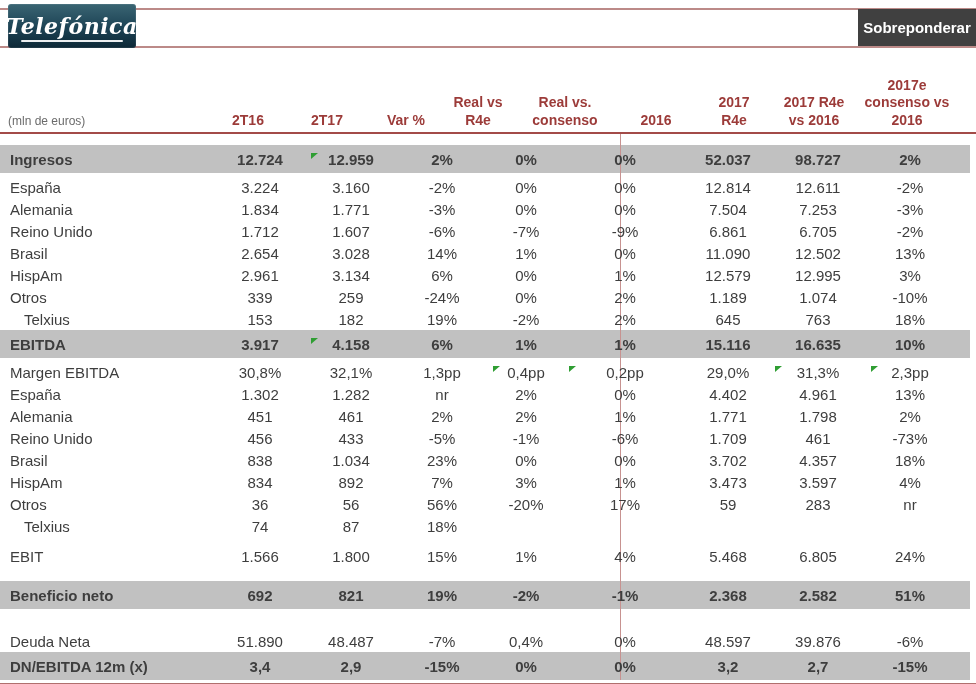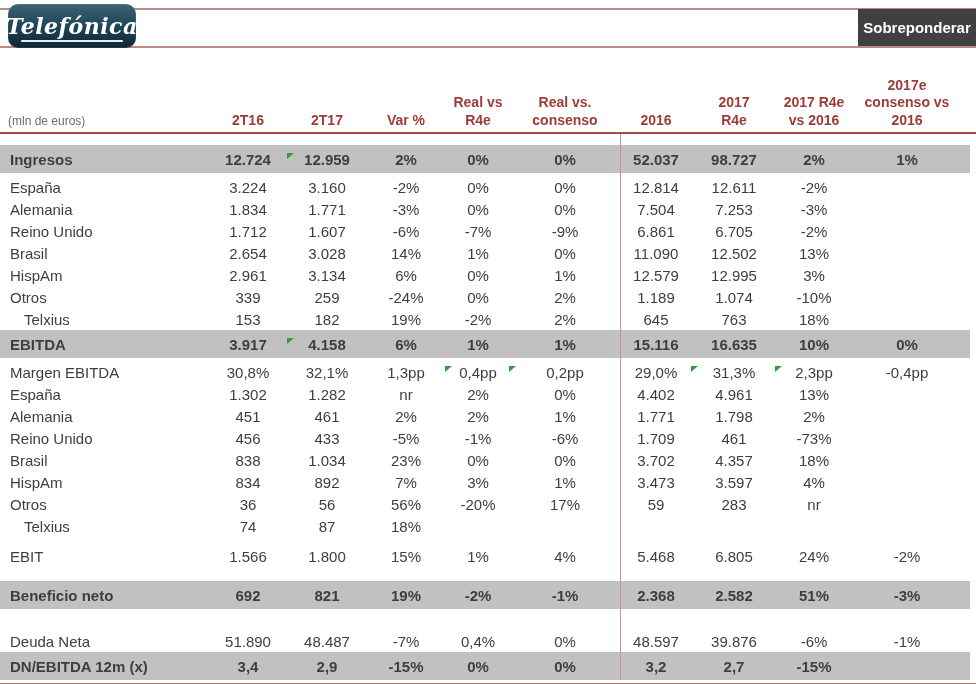--- a/index.html
+++ b/index.html
@@ -9,21 +9,21 @@
     -webkit-font-smoothing:antialiased;
   }
   
   .topbar{position:relative;height:48px;}
   .rule{position:absolute;left:0;right:0;height:2px;background:#bc8a88;}
   .rule.top{top:8px;}
   .rule.mid{top:46px;}
   .logo{
     position:absolute;left:8px;top:4px;width:128px;height:44px;
     background:linear-gradient(180deg,#3a6573 0%,#1c4254 55%,#0d2836 100%);
-    border-radius:10px;display:flex;align-items:center;justify-content:center;
+    border-radius:3px;display:flex;align-items:center;justify-content:center;
     color:#ffffff;font-family:"DejaVu Serif", serif;font-style:italic;
     font-weight:bold;font-size:22px;letter-spacing:0.5px;
     box-shadow:inset 0 0 0 1px rgba(255,255,255,0.08);
   }
   .logo .swoosh{
     position:absolute;bottom:6px;left:13px;right:13px;height:2px;
     background:#ffffff;opacity:.92;border-radius:2px;
   }
   .rating{
     position:absolute;right:0;top:9px;height:37px;width:118px;
@@ -42,21 +42,21 @@
   .hcell{
     color:#9c3b39;font-weight:bold;font-size:14px;text-align:center;
     white-space:pre-line;line-height:1.25;
   }
   .hcell.unit{
     color:#6b6b6b;font-weight:normal;font-size:12px;text-align:left;
     padding-left:8px;white-space:nowrap;
   }
   .tbody{position:relative;padding-top:11px;}
   .divider{position:absolute;left:620px;top:0;bottom:0;width:1px;background:#c79290;}
-  .trow{height:22px;align-items:center;font-size:15px;}
+  .trow{height:22px;align-items:center;font-size:15px;gap:12px;}
   .trow.band{height:28px;background:#c1c1c1;font-weight:bold;margin-right:6px;}
   .trow.bold{font-weight:normal;}
   .cell{line-height:1;}
   .cell.label{padding-left:10px;text-align:left;white-space:nowrap;}
   .trow.indent .cell.label{padding-left:24px;}
   .cell.num{text-align:center;position:relative;}
   .flag{
     position:absolute;left:-1px;top:1px;width:0;height:0;
     border-top:6px solid #2f9e33;border-right:7px solid transparent;
   }

